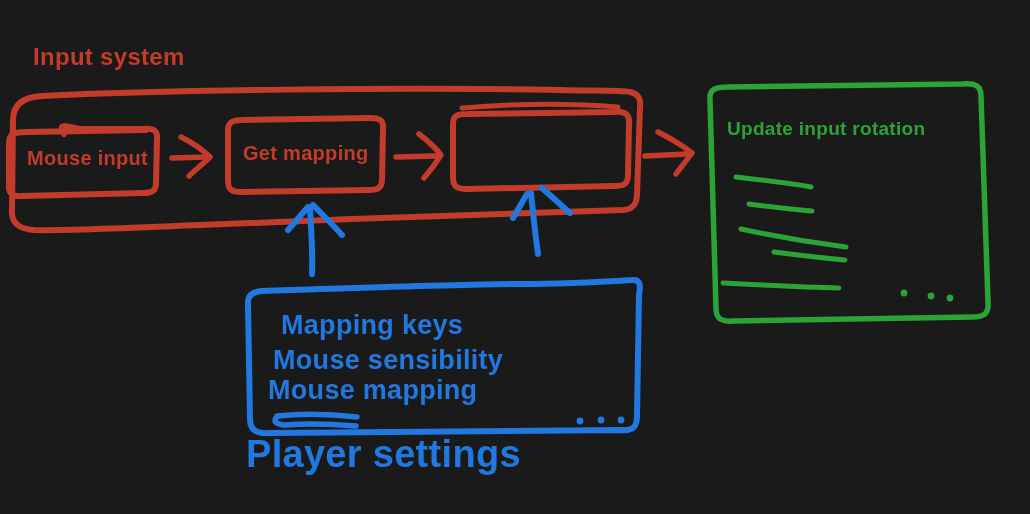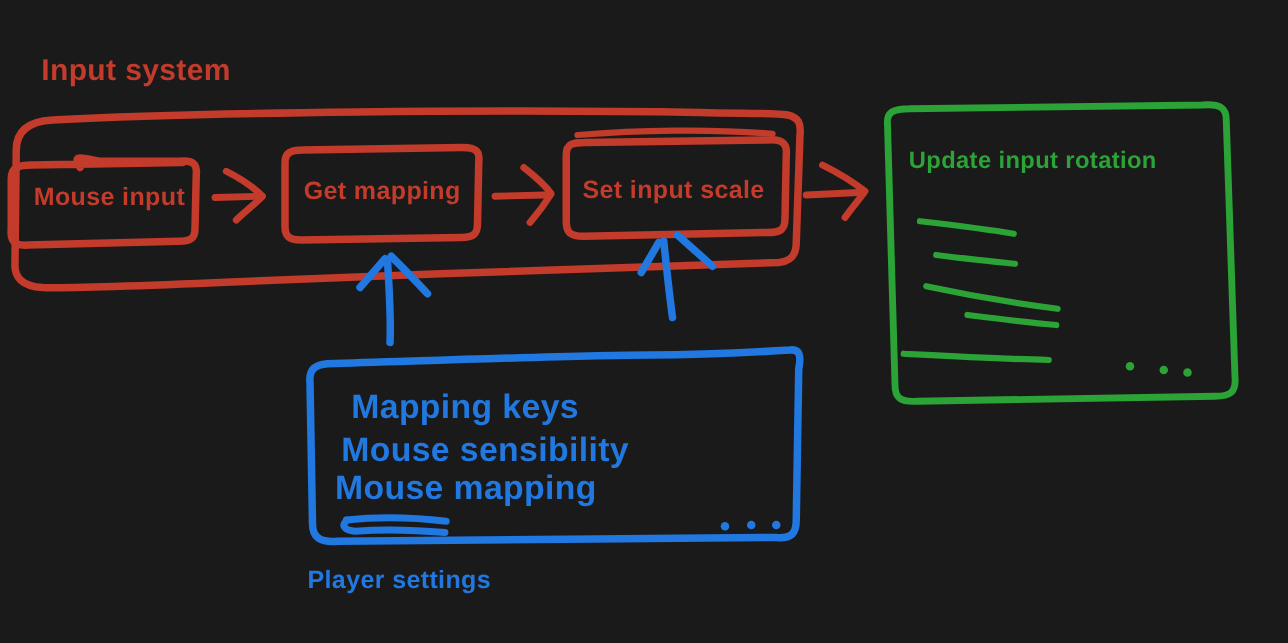--- a/index.html
+++ b/index.html
@@ -33,21 +33,21 @@
 
   .title-input     { left: 33px;  top: 45px;  font-size: 24px; }
   .lbl-mouse-input { left: 27px;  top: 148px; font-size: 20px; }
   .lbl-get-mapping { left: 243px; top: 143px; font-size: 20px; }
   .lbl-set-scale   { left: 466px; top: 142px; font-size: 20px; }
   .title-character { left: 722px; top: 23px;  font-size: 28px; }
   .lbl-camera      { left: 727px; top: 119px; font-size: 19px; }
   .lbl-mapping-keys{ left: 281px; top: 312px; font-size: 27px; }
   .lbl-sensibility { left: 273px; top: 347px; font-size: 27px; }
   .lbl-invert      { left: 268px; top: 377px; font-size: 27px; }
-  .title-settings  { left: 246px; top: 454px; font-size: 20px; }
+  .title-settings  { left: 246px; top: 435px; font-size: 38px; }
 
   .stroke-red   { stroke: #c23b2b; }
   .stroke-green { stroke: #2ba336; }
   .stroke-blue  { stroke: #2078e0; }
   .sk { fill: none; stroke-linecap: round; stroke-linejoin: round; }
   .dot-green { fill: #2ba336; stroke: none; }
   .dot-blue  { fill: #2078e0; stroke: none; }
 </style>
 </head>
 <body>
@@ -106,21 +106,20 @@
       </g>
     </g>
   </svg>
 
   <div class="lbl t-red title-input">Input system</div>
 
   <div class="lbl t-red lbl-get-mapping">Get mapping</div>
 
   <div class="lbl t-red lbl-mouse-input">Mouse input</div>
 
-  <div class="lbl t-red lbl-set-scale">Set input scale</div>
 
 
   <div class="lbl t-green lbl-camera">Update input rotation</div>
 
   <div class="lbl t-blue lbl-sensibility">Mouse sensibility</div>
 
   <div class="lbl t-blue lbl-mapping-keys">Mapping keys</div>
 
   <div class="lbl t-blue lbl-invert">Mouse mapping</div>
 

